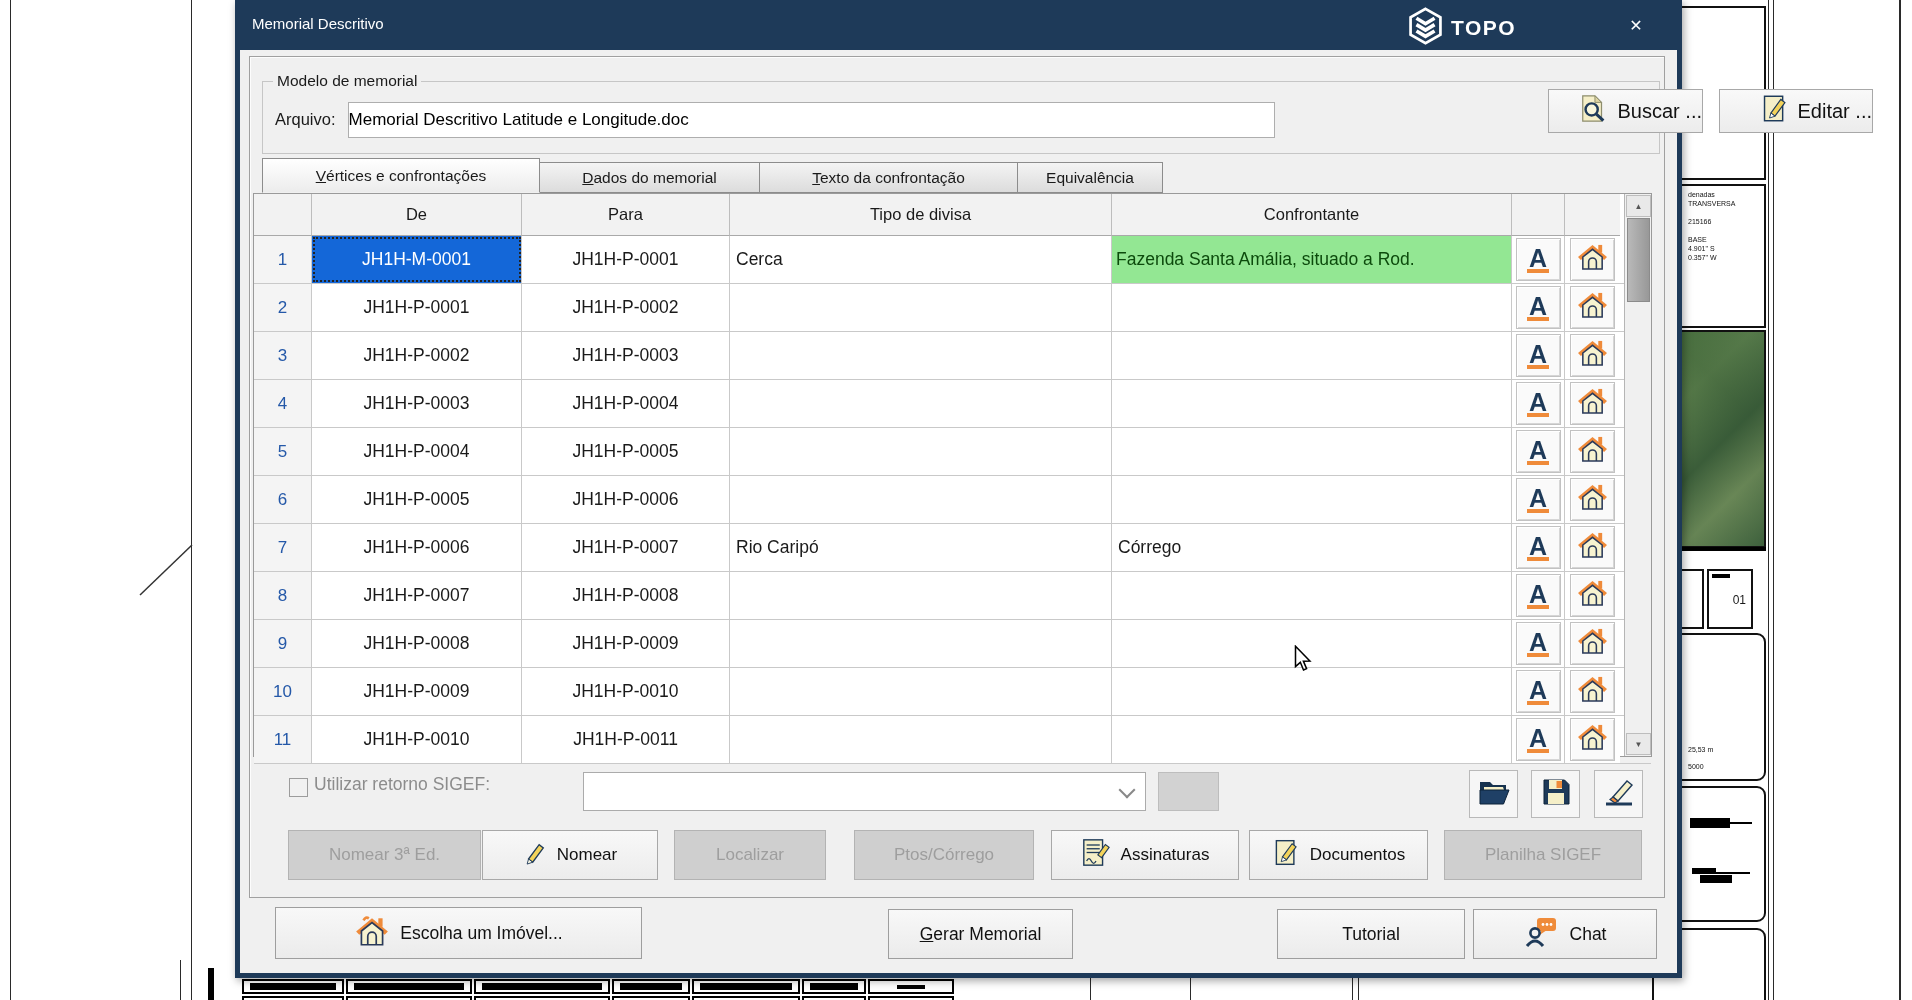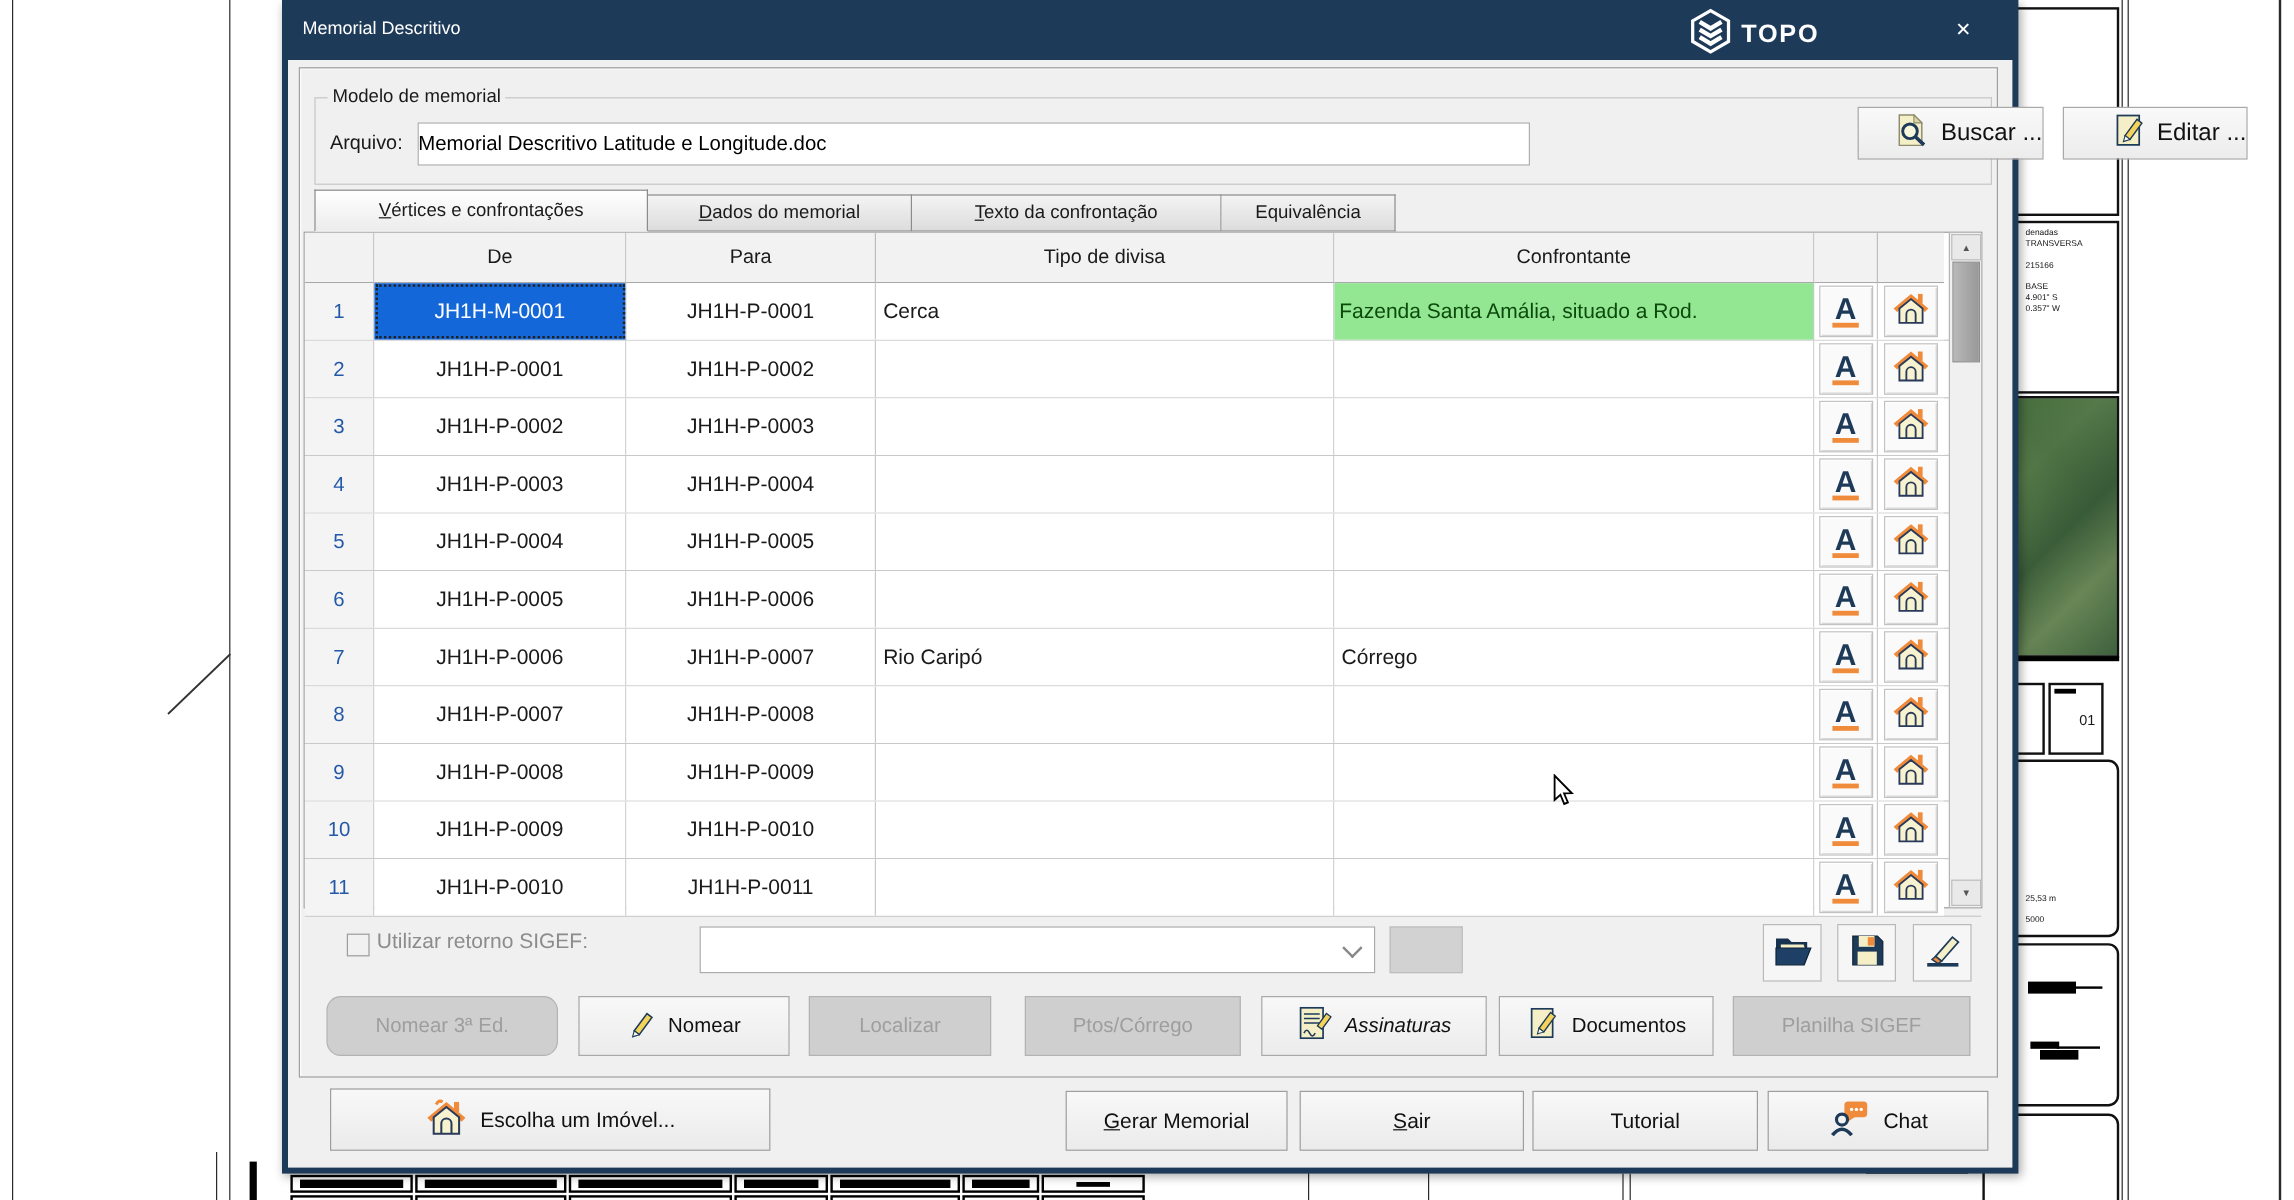--- a/index.html
+++ b/index.html
@@ -565,39 +565,39 @@
       <div class="tool-btn" style="left:1354px;">
         <span>
           <svg width="32" height="30" viewBox="0 0 32 30">
             <path d="M10 20 L24 4 L29 8 L15 24 Z" fill="#f5efc8" stroke="#1e3a59" stroke-width="1.4"></path>
             <path d="M10 20 L15 24 L12 26 L7 22.5 Z" fill="#ef8b3a" stroke="#1e3a59" stroke-width="1.2"></path>
             <rect x="3" y="25.5" width="26" height="3" fill="#1e3a59"></rect>
           </svg>
         </span>
       </div>
 
-      <div class="act-btn disabled" style="left:32px;width:191px;border-radius:12px;">
+      <div class="act-btn disabled" style="left:48px;width:191px;">
         <span>Nomear 3ª Ed.</span>
       </div>
       <div class="act-btn" style="left:242px;width:174px;">
         <span>
           <svg width="24" height="26" viewBox="0 0 26 26">
             <path d="M6 19.5 L17.5 4 l4.5 3.5 L10.5 23 Z" fill="#f3d35a" stroke="#1e3a59" stroke-width="1.4"></path>
             <path d="M6 19.5 l4.5 3.5 -6 2 z" fill="#fdfbe8" stroke="#1e3a59" stroke-width="1"></path>
           </svg>
         </span>
         <span>Nomear</span>
       </div>
       <div class="act-btn disabled" style="left:434px;width:150px;">
         <span>Localizar</span>
       </div>
       <div class="act-btn disabled" style="left:614px;width:178px;">
         <span>Ptos/Córrego</span>
       </div>
-      <div class="act-btn" style="left:811px;width:186px;font-style:italic;">
+      <div class="act-btn" style="left:811px;width:186px;">
         <span>
           <svg width="30" height="29" viewBox="0 0 32 30">
             <rect x="3" y="1.5" width="20" height="27" fill="#f5efc8" stroke="#1e3a59" stroke-width="1.5"></rect>
             <line x1="6" y1="7" x2="20" y2="7" stroke="#1e3a59" stroke-width="1.4"></line>
             <line x1="6" y1="11" x2="20" y2="11" stroke="#1e3a59" stroke-width="1.4"></line>
             <line x1="6" y1="15" x2="20" y2="15" stroke="#1e3a59" stroke-width="1.4"></line>
             <path d="M6 24 q2.5 -5 5 0 t5 0" stroke="#1e3a59" stroke-width="1.4" fill="none"></path>
             <path d="M18 17.5 L26 6.5 l4 3 L22 20.5 Z" fill="#f3d35a" stroke="#1e3a59" stroke-width="1.2"></path>
           </svg>
         </span>
@@ -624,23 +624,20 @@
             <rect x="23" y="4" width="4" height="8" fill="#ef8b3a"></rect>
             <path d="M17 4 L32 16.5 L29 19.5 L17 9.5 L5 19.5 L2 16.5 Z" fill="#ef8b3a"></path>
             <path d="M7 16 L17 8 L27 16 L27 29 L7 29 Z" fill="#f7f3d0" stroke="#2a3a5a" stroke-width="1.6"></path>
             <path d="M13 29 L13 21 a4 4 0 0 1 8 0 L21 29" fill="none" stroke="#2a3a5a" stroke-width="1.6"></path>
           </svg>
         </span>
         <span>Escolha um Imóvel...</span>
       </div>
       <div class="foot-btn" style="left:648px;width:183px;">
         <span><u>G</u>erar Memorial</span>
-      </div>
-      <div class="foot-btn" style="left:843px;width:185px;">
-        <span><u>S</u>air</span>
       </div>
       <div class="foot-btn" style="left:1037px;width:186px;">
         <span>Tutorial</span>
       </div>
       <div class="foot-btn" style="left:1233px;width:182px;">
         <span>
           <svg width="36" height="30" viewBox="0 0 36 30">
             <rect x="13" y="1" width="19" height="13" rx="3" fill="#ef8b3a"></rect>
             <path d="M18 13 l-4 6 9 -6 z" fill="#ef8b3a"></path>
             <circle cx="19" cy="7.5" r="1.4" fill="#fff"></circle>

